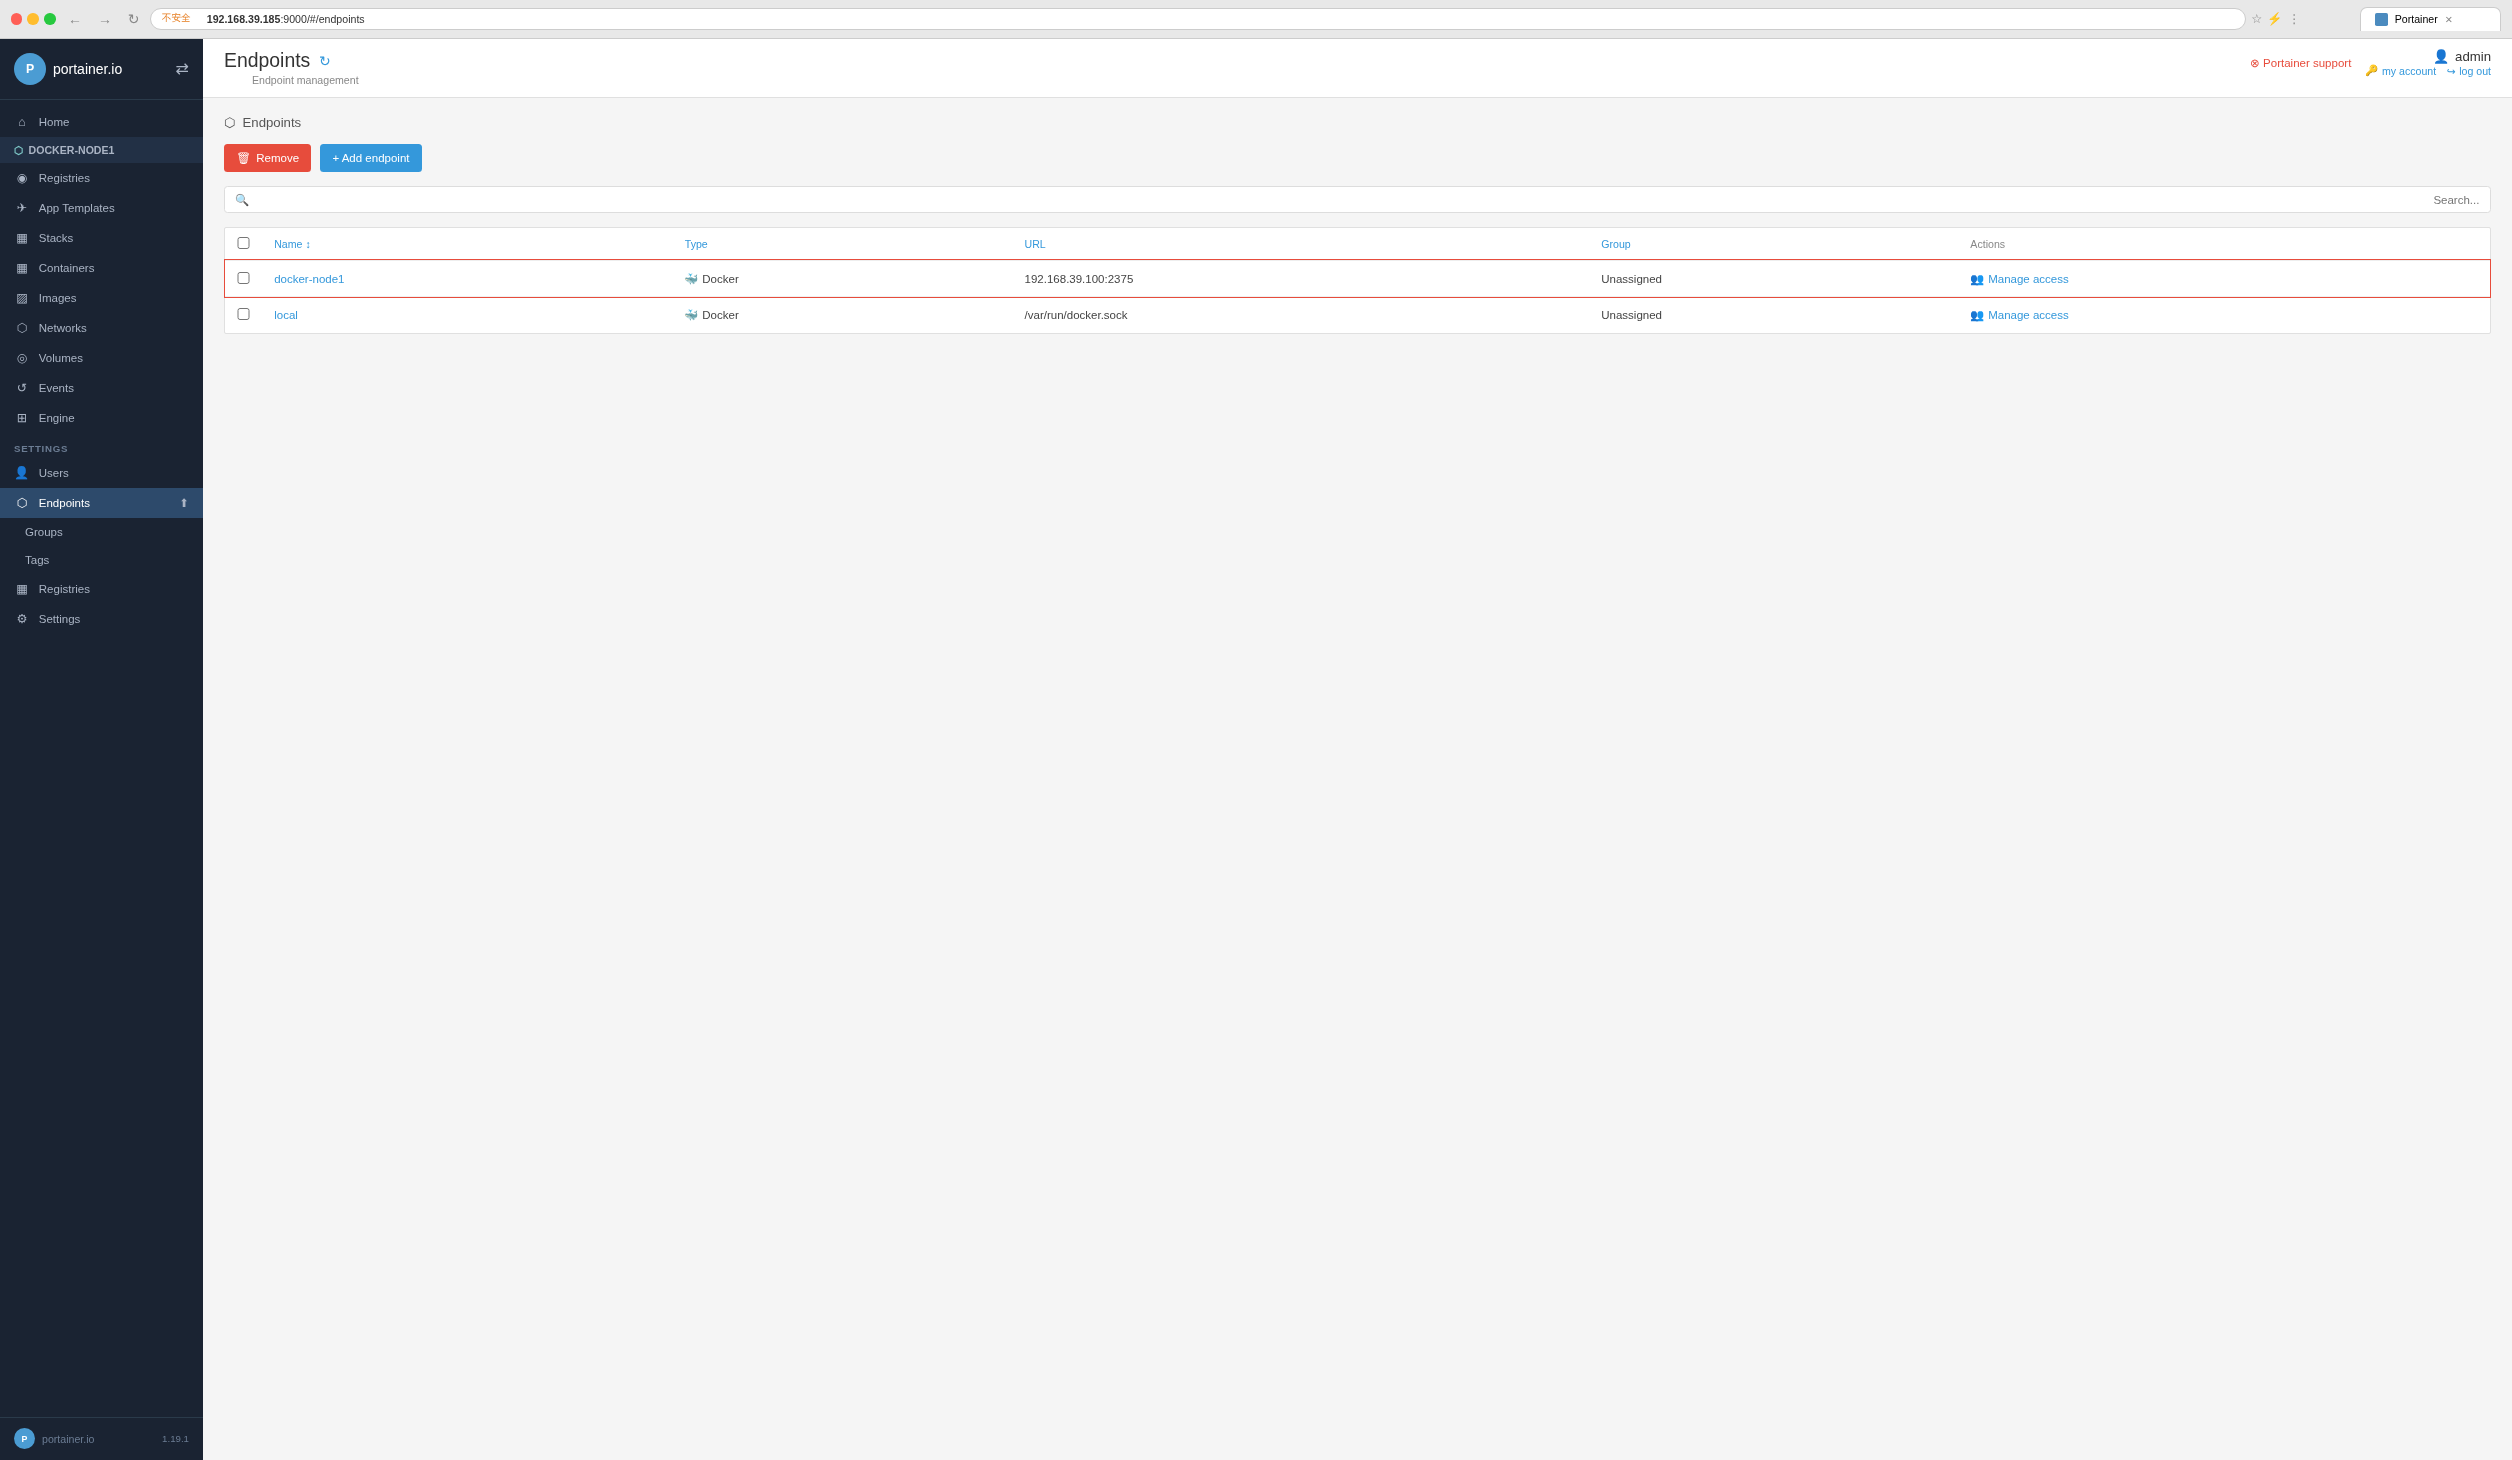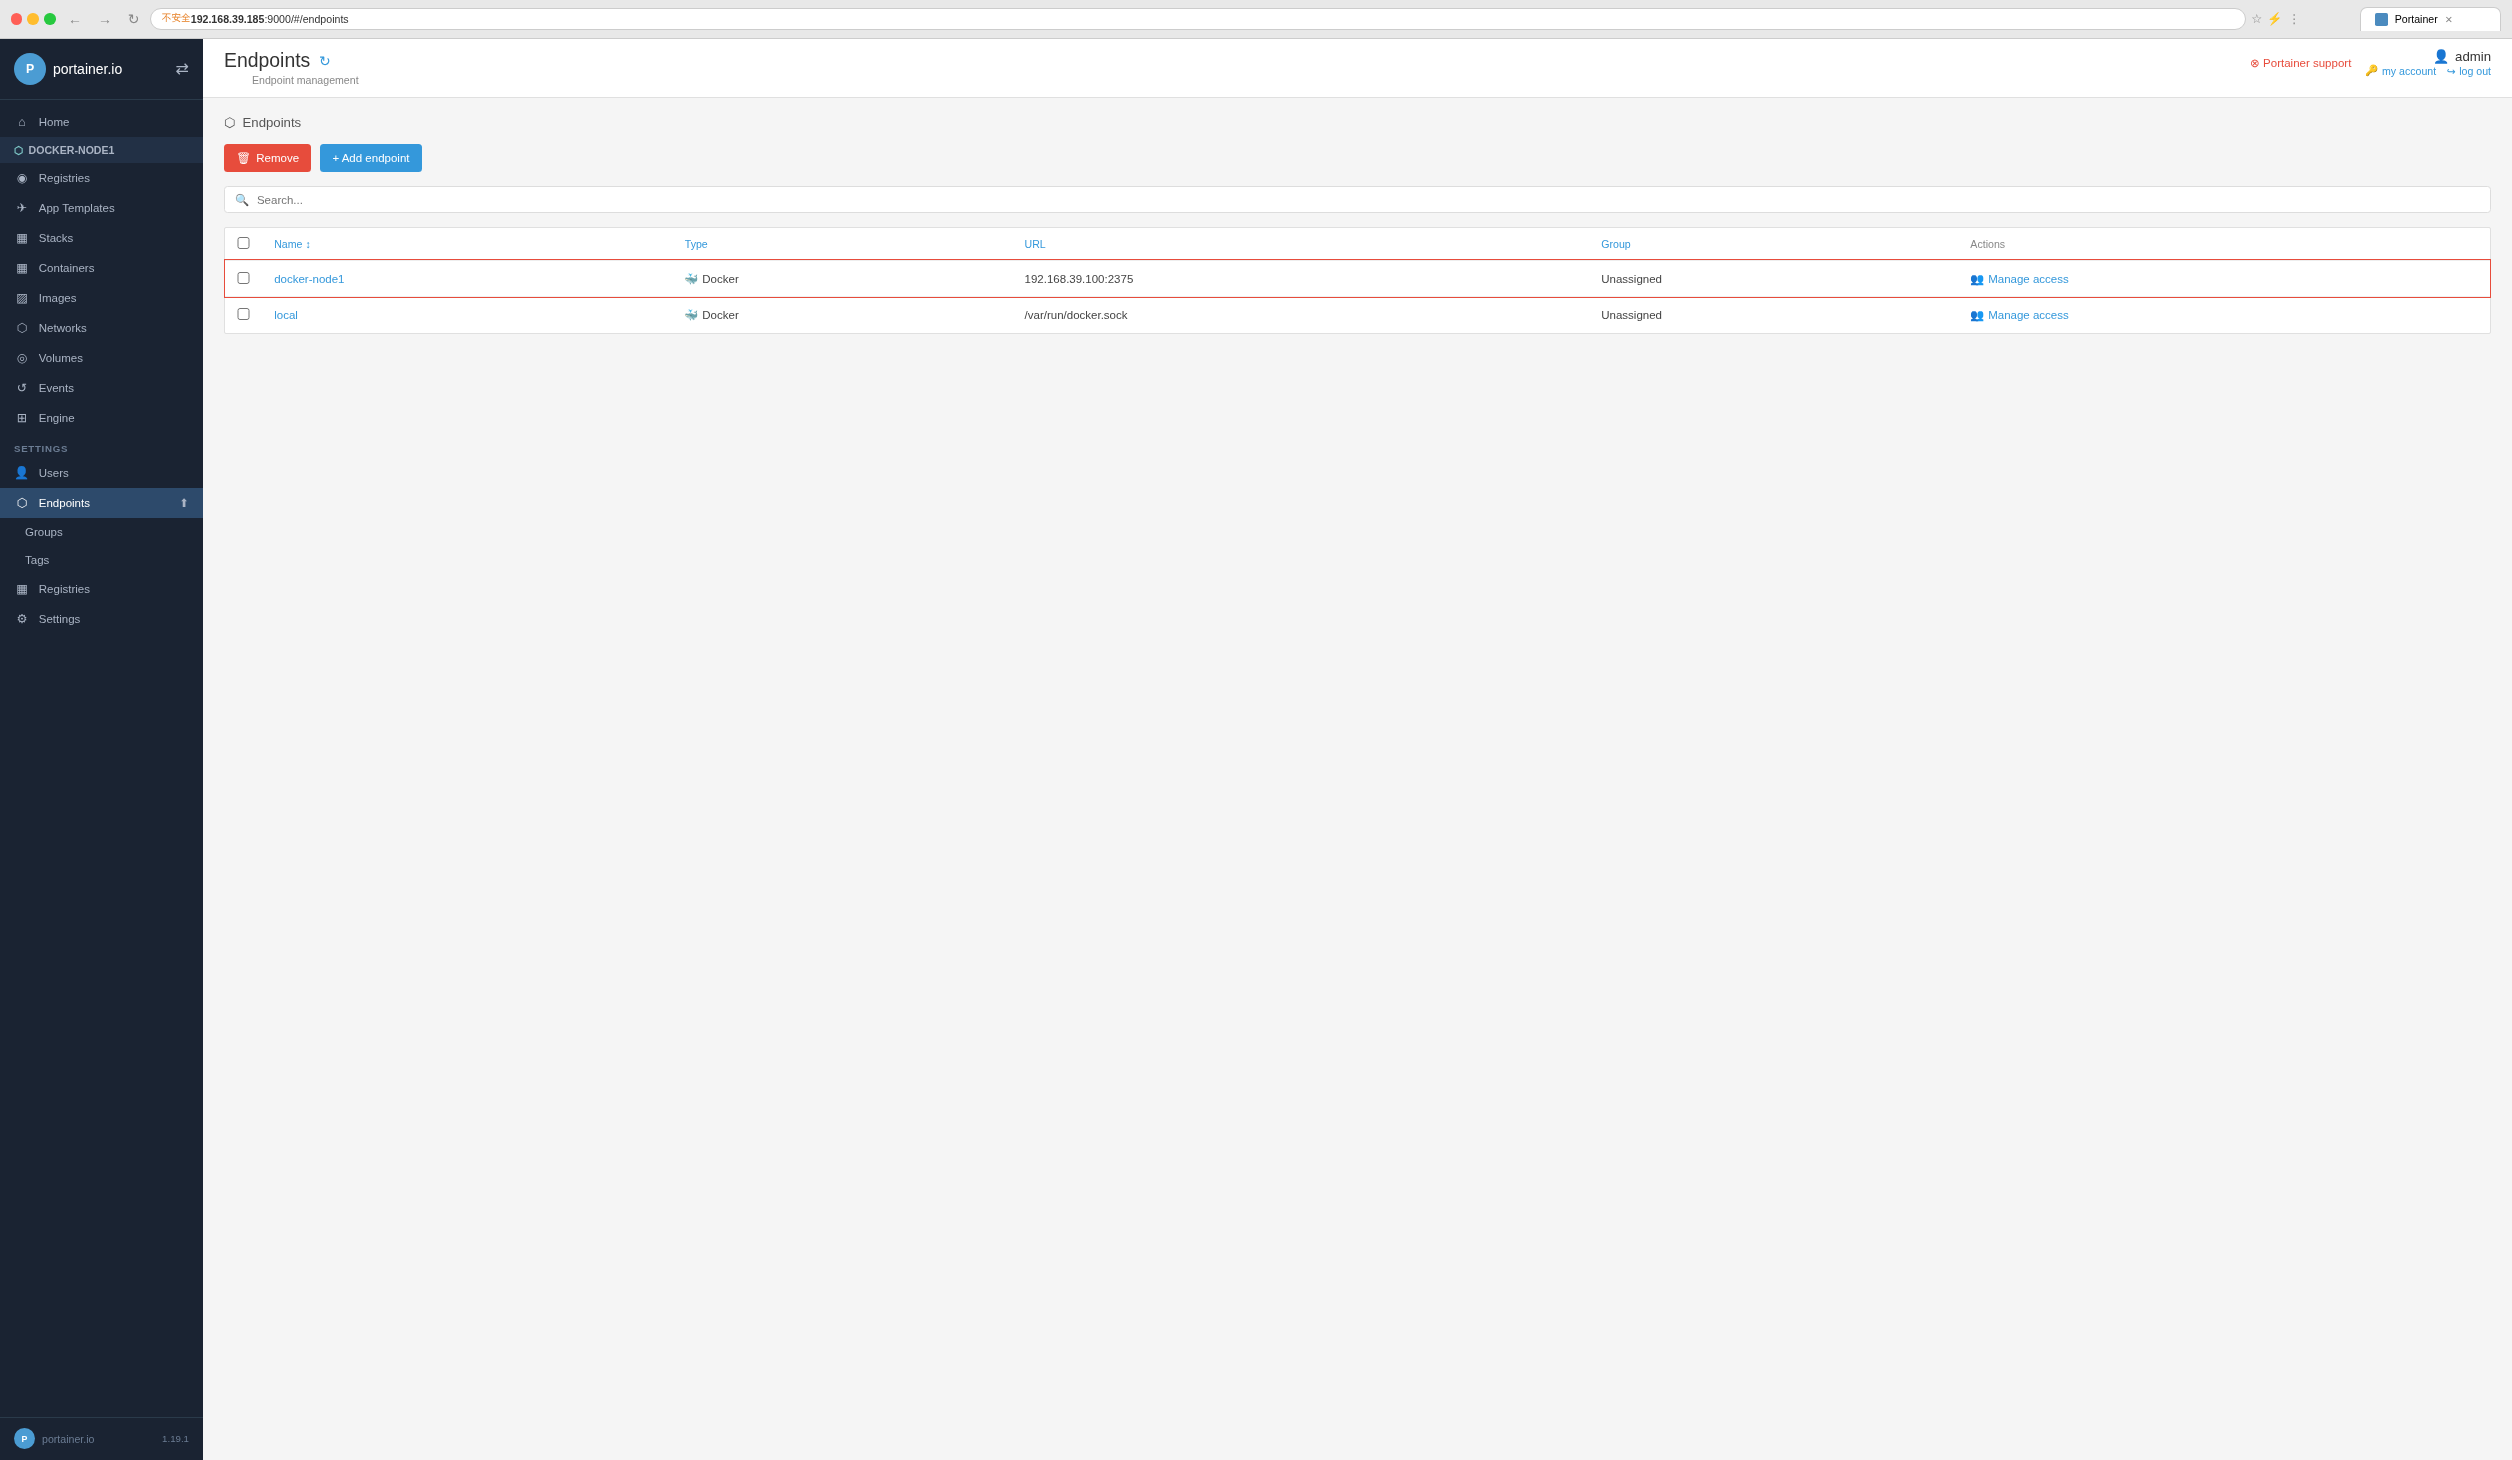--- a/index.html
+++ b/index.html
@@ -12,21 +12,21 @@
     .dot { width: 11.5px; height: 11.5px; border-radius: 50%; }
     .dot-red { background: #ff5f56; }
     .dot-yellow { background: #ffbd2e; }
     .dot-green { background: #27c93f; }
     .tab-bar { display: flex; align-items: flex-end; }
     .tab { background: white; border-radius: 7px 7px 0 0; padding: 5.3px 14px; font-size: 10.6px; display: flex; align-items: center; gap: 7px; border: 0.9px solid #ccc; border-bottom: none; min-width: 141px; }
     .tab-favicon { width: 12.3px; height: 12.3px; background: #4b8bbf; border-radius: 1.8px; display: inline-block; }
     .tab-close { color: #888; font-size: 9.7px; cursor: pointer; }
     .browser-addressbar { background: #e8e8e8; padding: 3.5px 7px 7px; display: flex; align-items: center; gap: 7px; }
     .nav-btn { background: none; border: none; color: #888; font-size: 14px; cursor: pointer; padding: 1.8px 5.3px; }
-    .address-box { flex: 1; background: white; border: 0.9px solid #ccc; border-radius: 14px; padding: 3.5px 10.6px; font-size: 10.6px; display: flex; align-items: center; gap: 0; }
+    .address-box { flex: 1; background: white; border: 0.9px solid #ccc; border-radius: 14px; padding: 3.5px 10.6px; font-size: 10.6px; display: flex; align-items: center; gap: 16px; }
     .address-warning { color: #e67e22; font-size: 9.7px; }
     .address-text { color: #333; }
     .star-icon, .ext-icon { color: #888; font-size: 12.3px; }
 
     
     .app { display: flex; flex: 1; overflow: hidden; }
 
     
     .sidebar { width: 203px; background: #1a2332; color: #aab4c4; display: flex; flex-direction: column; overflow-y: auto; flex-shrink: 0; }
     .sidebar-logo { padding: 14px; display: flex; align-items: center; gap: 7px; border-bottom: 0.9px solid #2a3a4a; }
@@ -59,21 +59,21 @@
     .admin-links { display: flex; gap: 10.6px; }
     .admin-link { color: #3498db; font-size: 10.6px; text-decoration: none; display: flex; align-items: center; gap: 3.5px; }
 
     
     .content { flex: 1; overflow-y: auto; padding: 17.6px 21px; }
     .content-header { display: flex; align-items: center; gap: 7px; margin-bottom: 14px; font-size: 13.2px; color: #555; }
     .toolbar { display: flex; gap: 8.8px; margin-bottom: 14px; }
     .btn-remove { background: #e74c3c; color: white; border: none; padding: 7px 12.3px; border-radius: 3.5px; cursor: pointer; display: flex; align-items: center; gap: 5.3px; font-size: 11.5px; }
     .btn-add { background: #3498db; color: white; border: none; padding: 7px 12.3px; border-radius: 3.5px; cursor: pointer; display: flex; align-items: center; gap: 5.3px; font-size: 11.5px; }
     .search-box { display: flex; align-items: center; gap: 7px; background: white; border: 0.9px solid #ddd; border-radius: 3.5px; padding: 5.3px 10.6px; margin-bottom: 14px; }
-    .search-input { border: none; outline: none; font-size: 11.5px; width: 100%; color: #999; background: transparent; }
+    .search-input { border: none; outline: none; font-size: 11.5px; width: 100%; color: #999; background: transparent; text-align: right; }
     .table-container { background: white; border: 0.9px solid #e0e0e0; border-radius: 2px; }
     table { width: 100%; border-collapse: collapse; }
     th { padding: 8.8px 12.3px; text-align: left; font-size: 10.6px; color: #888; border-bottom: 0.9px solid #eee; font-weight: 500; }
     th.sortable { color: #3498db; cursor: pointer; }
     td { padding: 10.6px 12.3px; border-bottom: 0.9px solid #f0f0f0; font-size: 11.5px; color: #444; }
     tr:last-child td { border-bottom: none; }
     .row-highlighted { outline: 1.8px solid #e74c3c; outline-offset: -0.9px; }
     .checkbox { width: 12.3px; height: 12.3px; cursor: pointer; }
     .link-text { color: #3498db; text-decoration: none; cursor: pointer; }
     .manage-access-btn { color: #3498db; background: none; border: none; cursor: pointer; font-size: 11.5px; display: flex; align-items: center; gap: 3.5px; }

